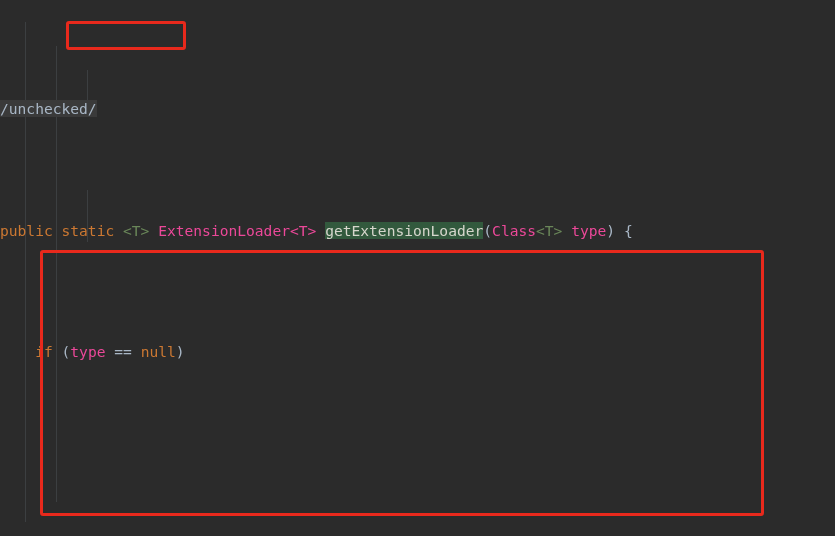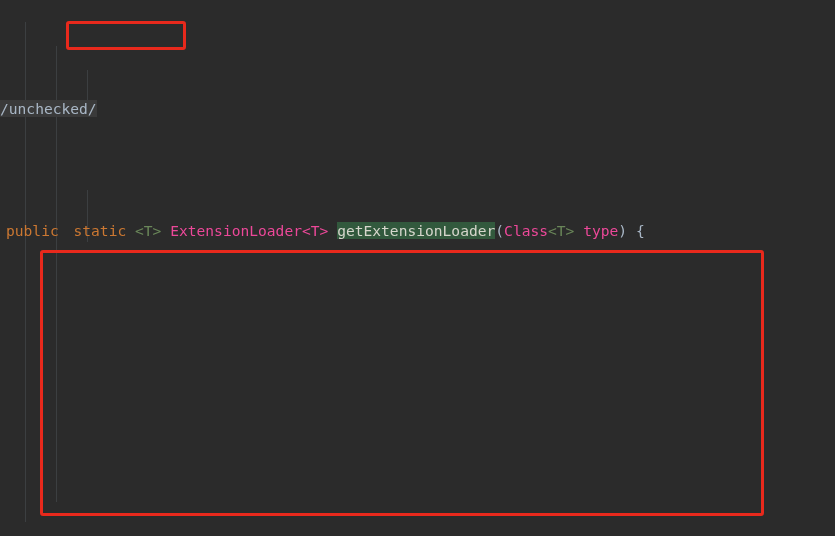--- a/index.html
+++ b/index.html
@@ -43,21 +43,21 @@
     line-height: 24.3px;
   }
 
   .line {
     height: 24.3px;
     white-space: pre;
     position: relative;
   }
 
   
-  .kw      { color: #cc7832; margin-left: 6px; }          
+  .kw      { color: #cc7832; }          
   .type    { color: #ec4899; }
   .str     { color: #6a8759; }
   .paren   { color: #a9b7c6; }
   .punc    { color: #a9b7c6; }
   .semi    { color: #cc7832; }  
   .brace   { color: #a9b7c6; }
   .tparam  { color: #6a8759; }
 
   
   .sel-grey {
@@ -103,20 +103,21 @@
 
   <div class="code-layer">
 
     
     <div class="line"><span class="sel-grey">/unchecked/</span></div>
 
     
     <div class="line"><span class="kw">public</span><span class="punc"> </span><span class="kw">static</span><span class="punc"> </span><span class="tparam">&lt;T&gt;</span><span class="punc"> </span><span class="type">ExtensionLoader&lt;T&gt;</span><span class="punc"> </span><span class="hl-green">getExtensionLoader</span><span class="paren">(</span><span class="type">Class</span><span class="tparam">&lt;T&gt;</span><span class="type"> type</span><span class="paren">)</span><span class="brace"> {</span></div>
 
     
+    <div class="line"><span>    </span><span class="kw">if</span><span class="paren"> (</span><span class="type">type</span><span class="punc"> == </span><span class="kw">null</span><span class="paren">)</span></div>
 
     
 
     
     
 
     
     
 
     

